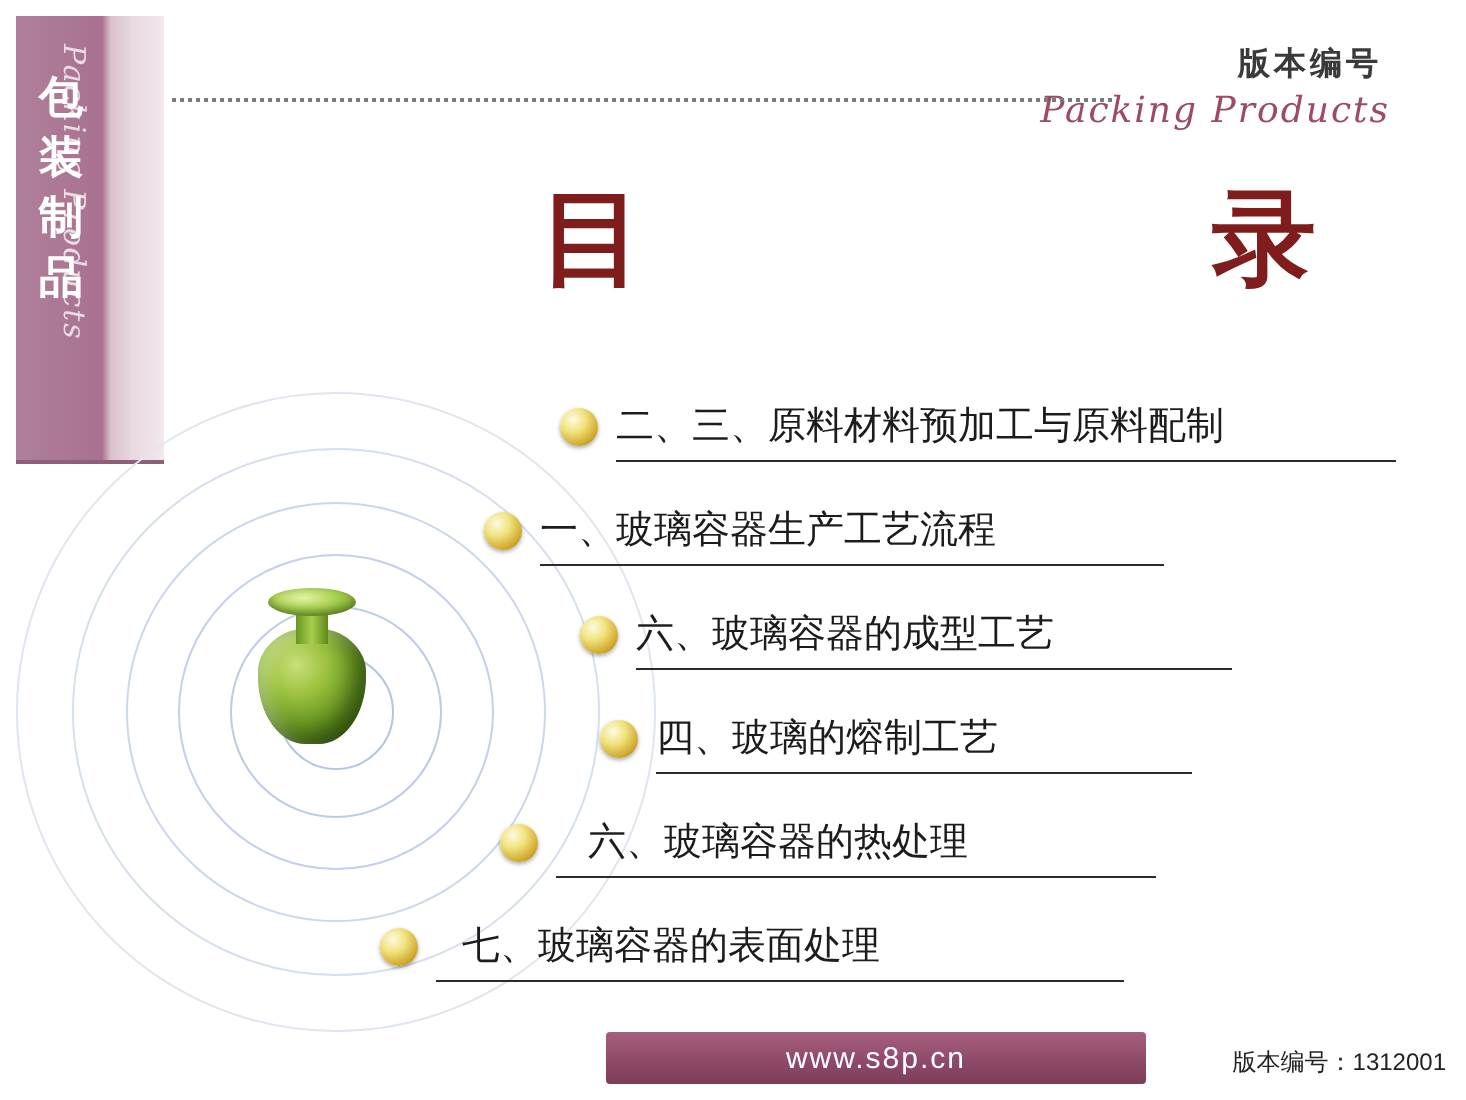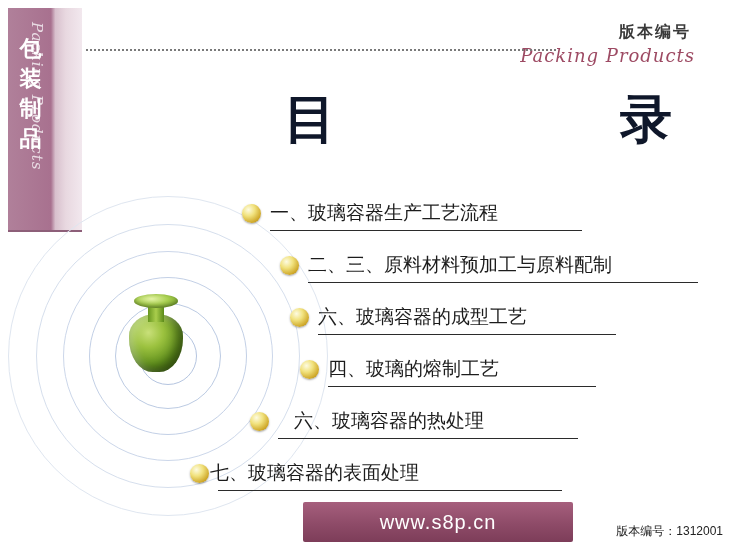--- a/index.html
+++ b/index.html
@@ -90,25 +90,25 @@
     position: absolute;
     left: 86px;
     top: 49px;
     width: 470px;
     border-top: 2px dotted #7a7a7a;
   }
 
   
   .title {
     position: absolute;
-    left: 284px;
+    left: 270px;
     top: 85px;
     font-size: 52px;
     font-weight: bold;
-    color: #0f172a;
+    color: #7f1d1d;
     letter-spacing: 60px;
     white-space: nowrap;
     font-family: Liberation Serif, serif;
   }
 
   
   .rings {
     position: absolute;
     left: 8px;
     top: 196px;
@@ -201,25 +201,25 @@
     border-top: 1px solid #2b2b2b;
     top: 34px;
   }
 
   
   .footer-bar {
     position: absolute;
     left: 303px;
     bottom: 8px;
     width: 270px;
-    height: 40px;
+    height: 26px;
     background: linear-gradient(to bottom, #a65f7d 0%, #8e4b68 55%, #7d3d59 100%);
     border-radius: 2px;
     color: #ffffff;
-    font-size: 20px;
+    font-size: 15px;
     display: flex;
     align-items: center;
     justify-content: center;
     letter-spacing: 1px;
   }
   .footer-code {
     position: absolute;
     right: 10px;
     bottom: 10px;
     font-size: 12px;
@@ -261,53 +261,53 @@
   </div>
 
   <div class="vase">
     <div class="vase-body"></div>
     <div class="vase-neck"></div>
     <div class="vase-lip"></div>
   </div>
 
   <div class="contents">
 
+    <div class="toc-item" style="margin-left:100px;">
+      <div class="toc-bullet" style="left:0;"></div>
+      <div class="toc-text" style="left:28px;">二、三、原料材料预加工与原料配制</div>
+      <div class="toc-rule" style="left:28px; width:390px;"></div>
+    </div>
+
     <div class="toc-item" style="margin-left:62px;">
       <div class="toc-bullet" style="left:0;"></div>
       <div class="toc-text" style="left:28px;">一、玻璃容器生产工艺流程</div>
       <div class="toc-rule" style="left:28px; width:312px;"></div>
     </div>
 
-    <div class="toc-item" style="margin-left:100px;">
-      <div class="toc-bullet" style="left:0;"></div>
-      <div class="toc-text" style="left:28px;">二、三、原料材料预加工与原料配制</div>
-      <div class="toc-rule" style="left:28px; width:390px;"></div>
-    </div>
-
     <div class="toc-item" style="margin-left:110px;">
       <div class="toc-bullet" style="left:0;"></div>
       <div class="toc-text" style="left:28px;">六、玻璃容器的成型工艺</div>
       <div class="toc-rule" style="left:28px; width:298px;"></div>
     </div>
 
     <div class="toc-item" style="margin-left:120px;">
       <div class="toc-bullet" style="left:0;"></div>
       <div class="toc-text" style="left:28px;">四、玻璃的熔制工艺</div>
       <div class="toc-rule" style="left:28px; width:268px;"></div>
     </div>
 
     <div class="toc-item" style="margin-left:70px;">
       <div class="toc-bullet" style="left:0;"></div>
       <div class="toc-text" style="left:44px;">六、玻璃容器的热处理</div>
       <div class="toc-rule" style="left:28px; width:300px;"></div>
     </div>
 
     <div class="toc-item" style="margin-left:10px;">
       <div class="toc-bullet" style="left:0;"></div>
-      <div class="toc-text" style="left:20px;">七、玻璃容器的表面处理</div>
+      <div class="toc-text" style="left:41px;">七、玻璃容器的表面处理</div>
       <div class="toc-rule" style="left:28px; width:344px;"></div>
     </div>
 
   </div>
 
   <div class="footer-bar">
     <span>www.s8p.cn</span>
   </div>
   <div class="footer-code">版本编号：1312001</div>
 

